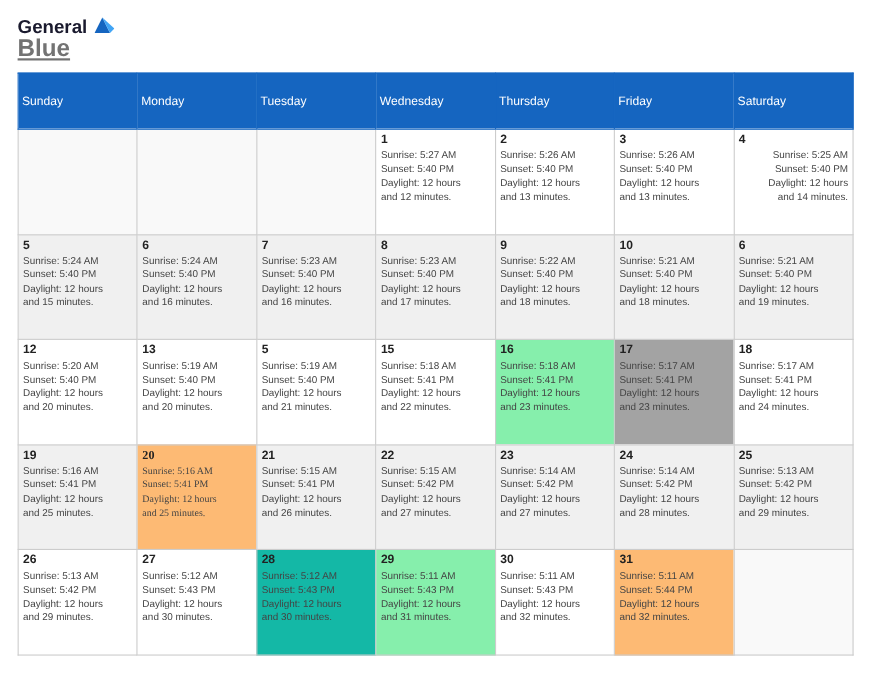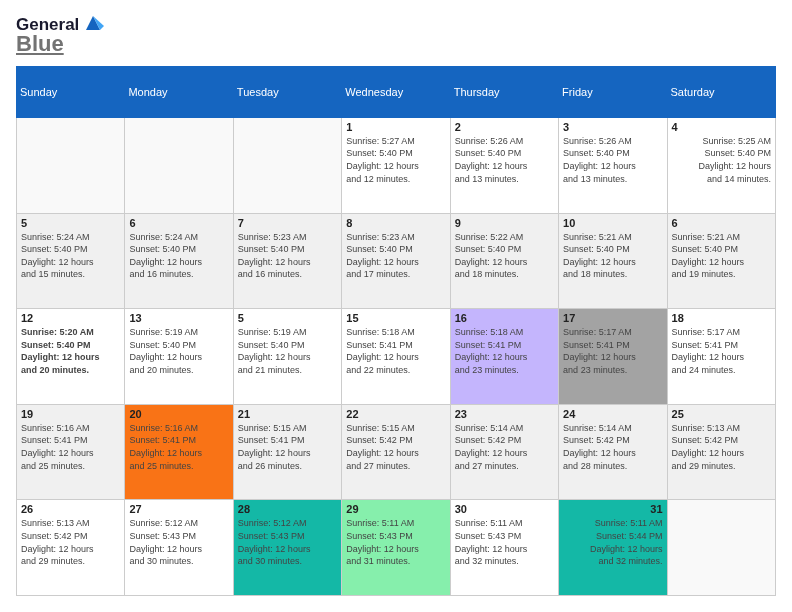--- a/index.html
+++ b/index.html
@@ -194,21 +194,21 @@
             <div class="day-number">6</div>
             <div class="day-info" style="white-space: pre-line;">Sunrise: 5:21 AM
 Sunset: 5:40 PM
 Daylight: 12 hours
 and 19 minutes.</div>
           </td>
         </tr>
         <tr>
           <td style="background: rgb(255, 255, 255);">
             <div class="day-number">12</div>
-            <div class="day-info" style="white-space: pre-line; font-weight: bold;">Sunrise: 5:20 AM
+            <div class="day-info" style="white-space: pre-line;">Sunrise: 5:20 AM
 Sunset: 5:40 PM
 Daylight: 12 hours
 and 20 minutes.</div>
           </td>
           <td style="background: rgb(255, 255, 255);">
             <div class="day-number">13</div>
             <div class="day-info" style="white-space: pre-line;">Sunrise: 5:19 AM
 Sunset: 5:40 PM
 Daylight: 12 hours
 and 20 minutes.</div>
@@ -220,21 +220,21 @@
 Daylight: 12 hours
 and 21 minutes.</div>
           </td>
           <td style="background: rgb(255, 255, 255);">
             <div class="day-number">15</div>
             <div class="day-info" style="white-space: pre-line;">Sunrise: 5:18 AM
 Sunset: 5:41 PM
 Daylight: 12 hours
 and 22 minutes.</div>
           </td>
-          <td style="background: #c4b5fd;">
+          <td style="background: #86efac;">
             <div class="day-number">16</div>
             <div class="day-info" style="white-space: pre-line;">Sunrise: 5:18 AM
 Sunset: 5:41 PM
 Daylight: 12 hours
 and 23 minutes.</div>
           </td>
           <td style="background: #a3a3a3;">
             <div class="day-number">17</div>
             <div class="day-info" style="white-space: pre-line;">Sunrise: 5:17 AM
 Sunset: 5:41 PM
@@ -250,21 +250,21 @@
           </td>
         </tr>
         <tr>
           <td style="background: rgb(240, 240, 240);">
             <div class="day-number">19</div>
             <div class="day-info" style="white-space: pre-line;">Sunrise: 5:16 AM
 Sunset: 5:41 PM
 Daylight: 12 hours
 and 25 minutes.</div>
           </td>
-          <td style="background: #f97316;">
+          <td style="background: #fdba74; font-family: Liberation Serif, serif;">
             <div class="day-number">20</div>
             <div class="day-info" style="white-space: pre-line;">Sunrise: 5:16 AM
 Sunset: 5:41 PM
 Daylight: 12 hours
 and 25 minutes.</div>
           </td>
           <td style="background: rgb(240, 240, 240);">
             <div class="day-number">21</div>
             <div class="day-info" style="white-space: pre-line;">Sunrise: 5:15 AM
 Sunset: 5:41 PM
@@ -329,21 +329,21 @@
 Daylight: 12 hours
 and 31 minutes.</div>
           </td>
           <td style="background: rgb(255, 255, 255);">
             <div class="day-number">30</div>
             <div class="day-info" style="white-space: pre-line;">Sunrise: 5:11 AM
 Sunset: 5:43 PM
 Daylight: 12 hours
 and 32 minutes.</div>
           </td>
-          <td style="background: #14b8a6; text-align: right;">
+          <td style="background: #fdba74;">
             <div class="day-number">31</div>
             <div class="day-info" style="white-space: pre-line;">Sunrise: 5:11 AM
 Sunset: 5:44 PM
 Daylight: 12 hours
 and 32 minutes.</div>
           </td>
           <td class="empty-cell" style="background: rgb(249, 249, 249);"></td>
         </tr>
       </tbody>
   </table>

